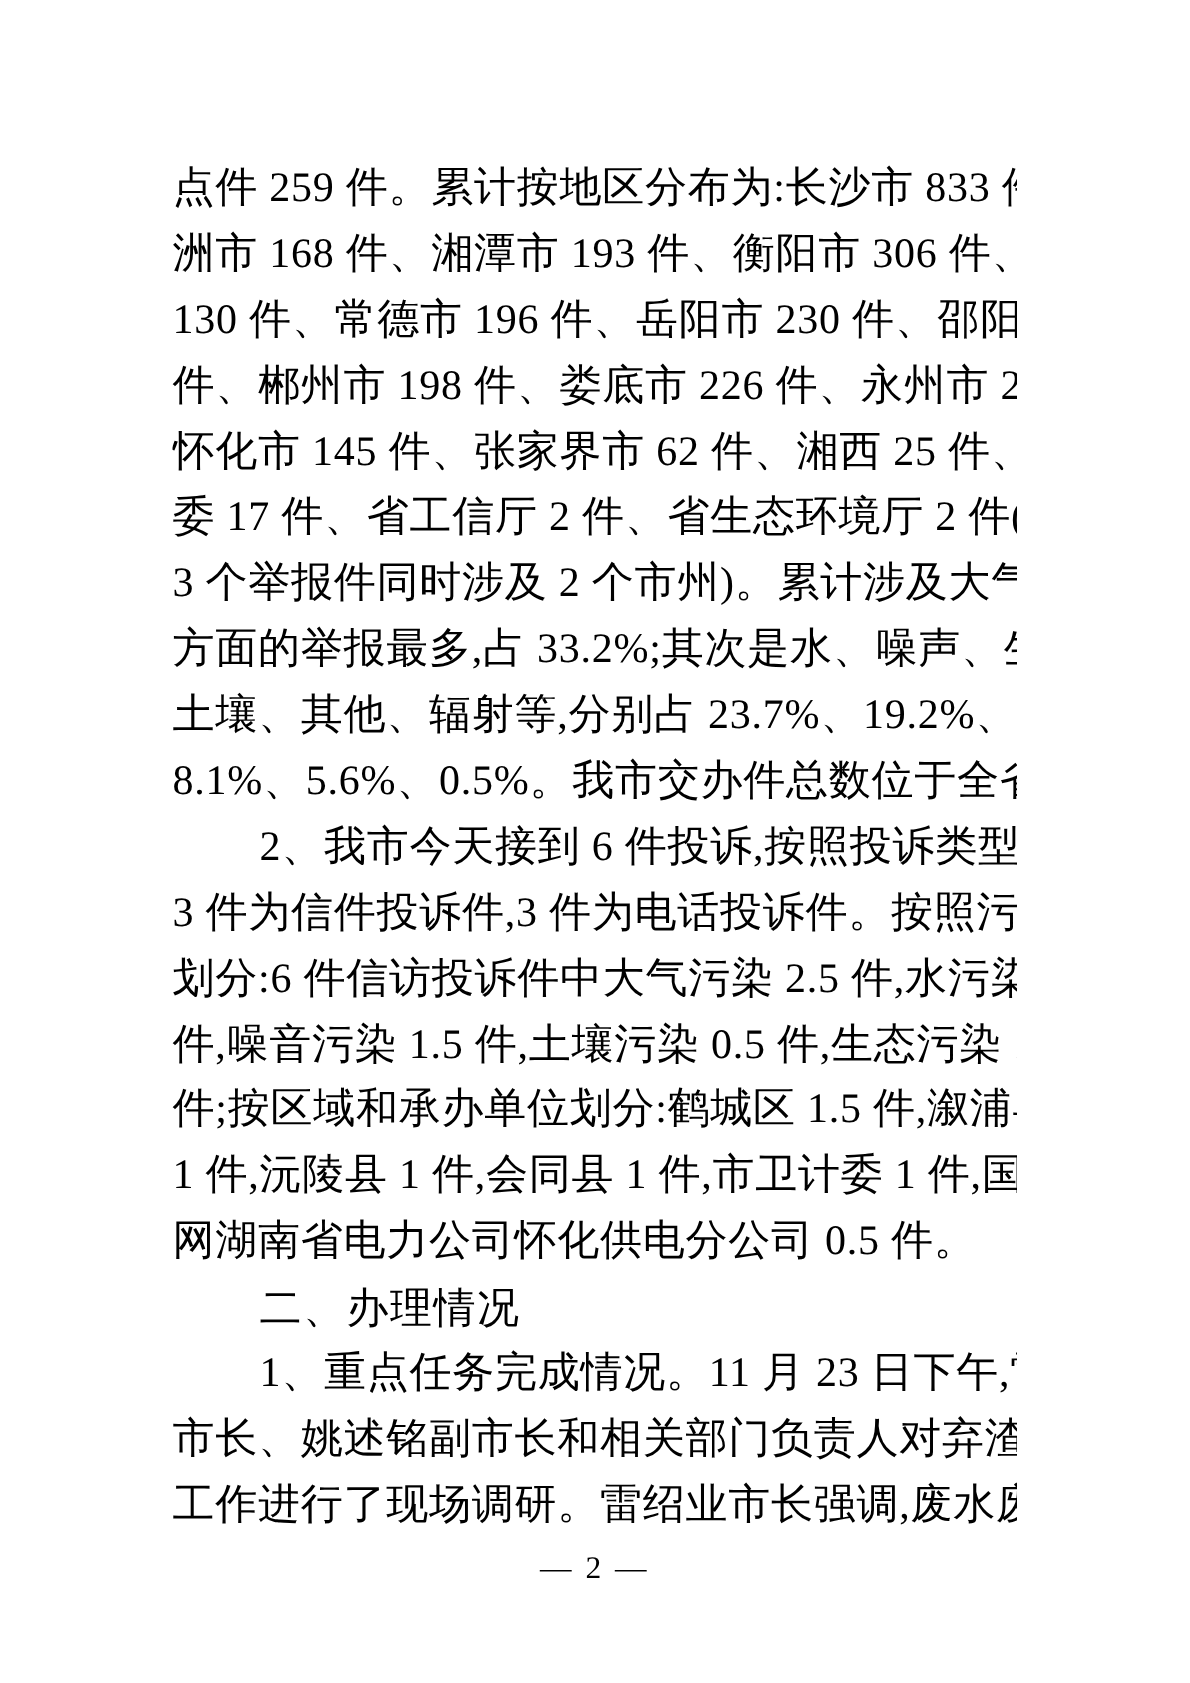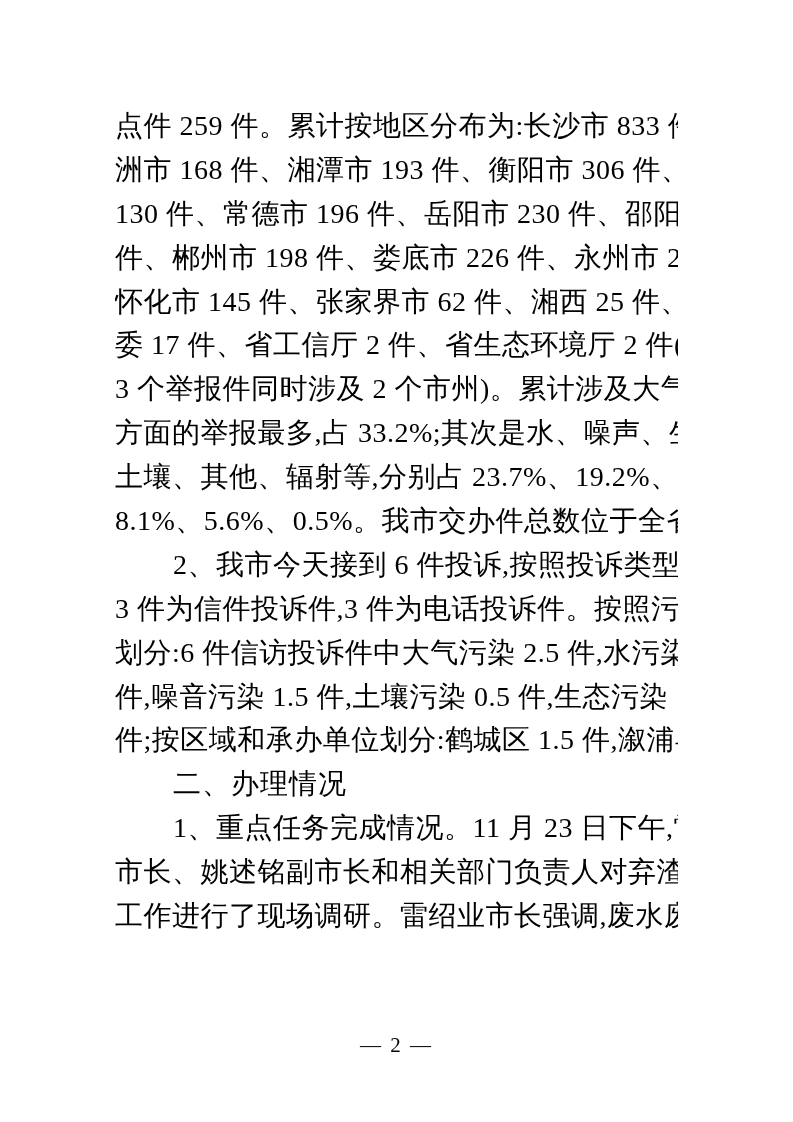--- a/index.html
+++ b/index.html
@@ -69,19 +69,21 @@
     <div class="line">委 17 件、省工信厅 2 件、省生态环境厅 2 件(其中有</div>
     <div class="line">3 个举报件同时涉及 2 个市州)。累计涉及大气污染</div>
     <div class="line">方面的举报最多,占 33.2%;其次是水、噪声、生态、</div>
     <div class="line">土壤、其他、辐射等,分别占 23.7%、19.2%、9.7%、</div>
     <div class="line">8.1%、5.6%、0.5%。我市交办件总数位于全省第 11 位。</div>
     <div class="line indent">2、我市今天接到 6 件投诉,按照投诉类型划分:</div>
     <div class="line">3 件为信件投诉件,3 件为电话投诉件。按照污染类型</div>
     <div class="line">划分:6 件信访投诉件中大气污染 2.5 件,水污染 0.5</div>
     <div class="line">件,噪音污染 1.5 件,土壤污染 0.5 件,生态污染 1</div>
     <div class="line">件;按区域和承办单位划分:鹤城区 1.5 件,溆浦县</div>
+    <div class="line">1 件,沅陵县 1 件,会同县 1 件,市卫计委 1 件,国</div>
+    <div class="line no-justify">网湖南省电力公司怀化供电分公司 0.5 件。</div>
     <div class="line indent bold no-justify">二、办理情况</div>
     <div class="line indent">1、重点任务完成情况。11 月 23 日下午,雷绍业</div>
     <div class="line">市长、姚述铭副市长和相关部门负责人对弃渣场整改</div>
     <div class="line">工作进行了现场调研。雷绍业市长强调,废水废气废</div>
   </div>
   <div class="footer">— 2 —</div>
 </div>
 
 </body></html>

